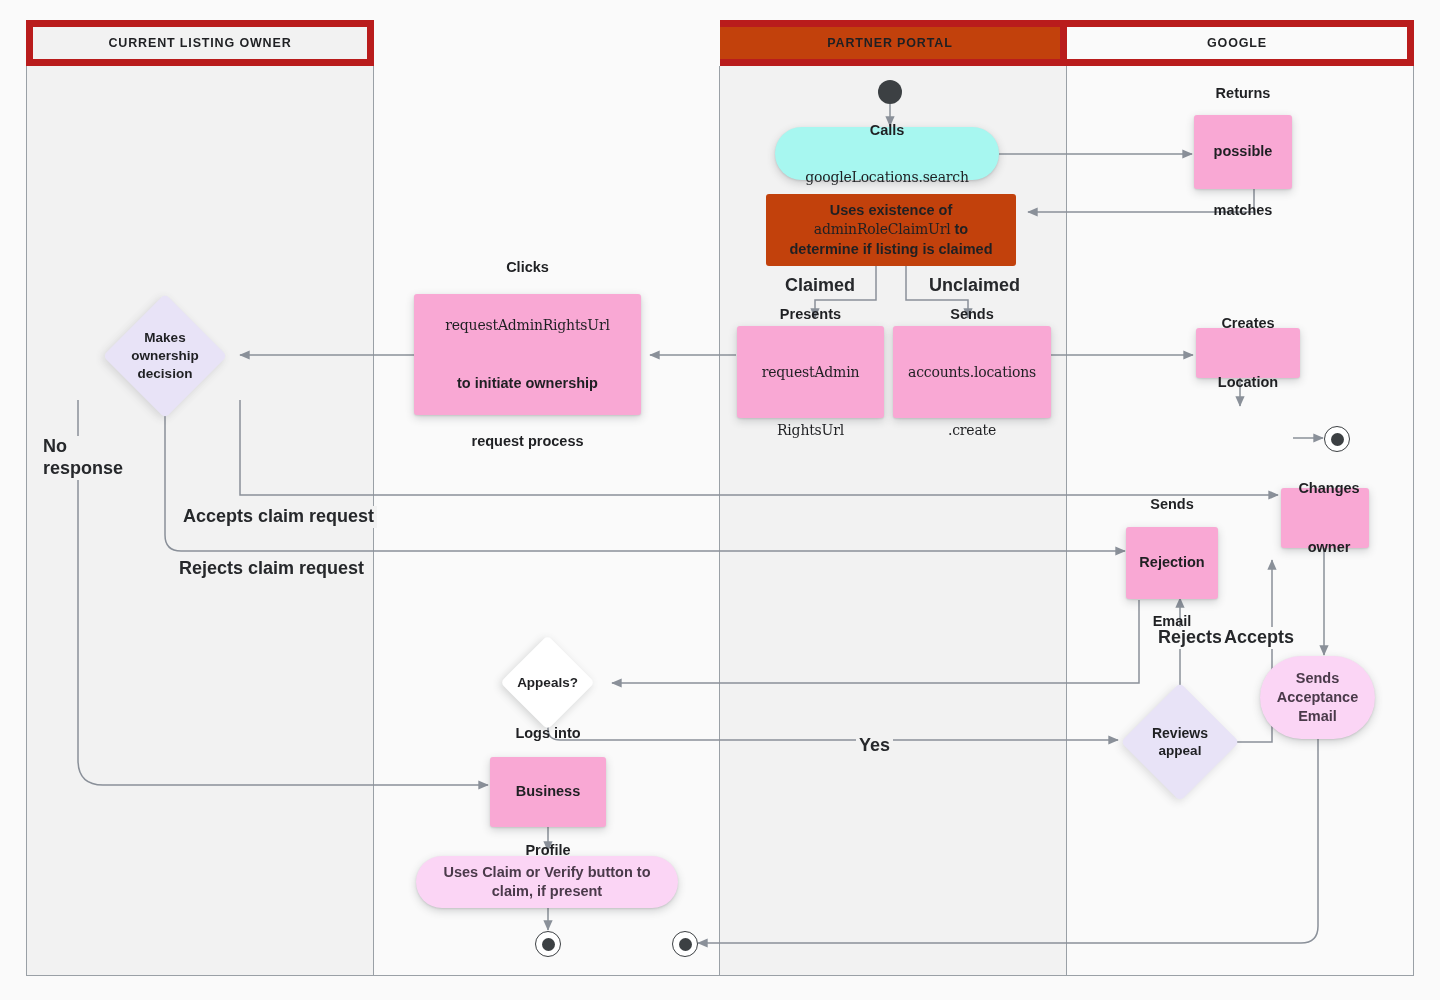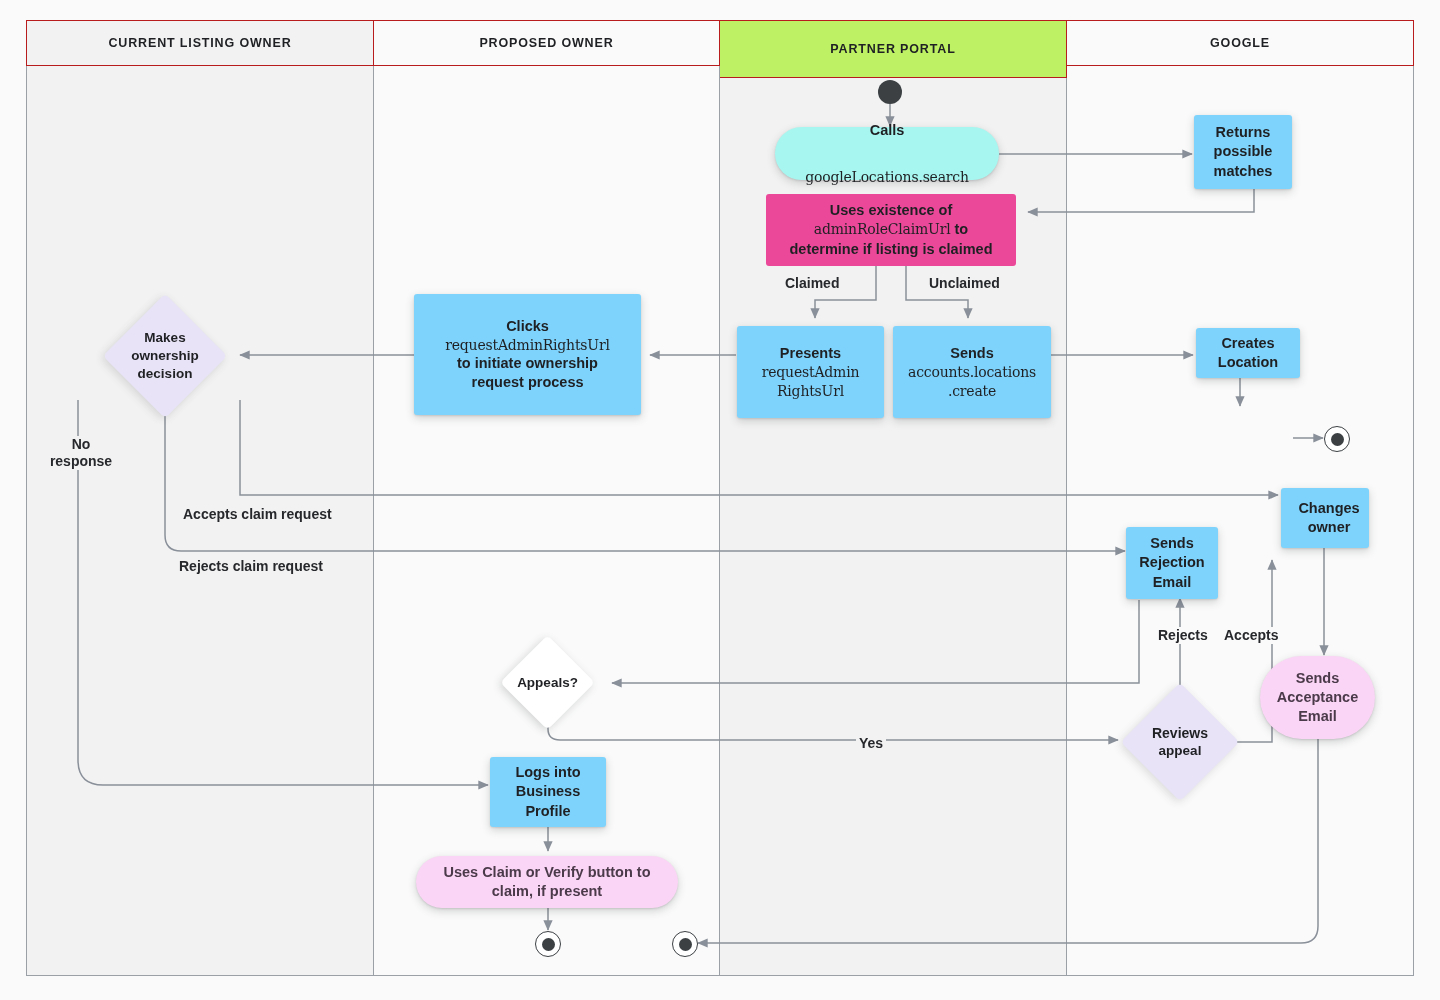--- a/index.html
+++ b/index.html
@@ -9,90 +9,88 @@
     font-family:"Liberation Sans", sans-serif;
     overflow:hidden;
     position:relative;
   }
   #stage{position:absolute;left:0;top:0;width:1440px;height:1000px;}
 
   
   .lane{position:absolute;box-sizing:border-box;}
   .lane-body{border-left:1px solid #9aa0a6;border-right:1px solid #9aa0a6;
              border-bottom:1px solid #9aa0a6;}
-  .lane-head{border:1px solid #b91c1c;display:flex;align-items:center;
+  .lane-head{border:7px solid #b91c1c;display:flex;align-items:center;
              justify-content:center;}
   .lane-head-label{
     font-size:12.5px;font-weight:700;letter-spacing:.85px;color:#1f2023;
     text-transform:uppercase;white-space:nowrap;
   }
 
   
   #edges{position:absolute;left:0;top:0;width:1440px;height:1000px;
          pointer-events:none;}
 
   
   .node{position:absolute;box-sizing:border-box;display:flex;
         align-items:center;justify-content:center;text-align:center;
         color:#1f2023;font-weight:700;font-size:14.5px;line-height:1.32;}
   .node .txt{padding:0 8px;}
   .mono{font-family:"DejaVu Serif", serif;font-weight:400;letter-spacing:-.2px;}
 
   .rect{
-    background:#7dd3fc;border-radius:3px;
+    background:#f9a8d4;border-radius:3px;
     box-shadow:0 3px 9px rgba(60,64,67,.22), 0 1px 2px rgba(60,64,67,.14);
+    gap:39px;
   }
   .pill{
     border-radius:999px;
     box-shadow:0 3px 9px rgba(60,64,67,.22), 0 1px 2px rgba(60,64,67,.14);
   }
   .pill-cyan{background:#A7F7F0;gap:28px;}
   .pill-pink{background:#FBD5F5;color:#4a3a4a;}
-  .rect-lav{background:#ec4899;border-radius:3px;}
+  .rect-lav{background:#c2410c;border-radius:3px;}
 
   .diamond{background:transparent;}
   .diamond .dshape{position:absolute;left:0;top:0;width:100%;height:100%;
                    transform:rotate(45deg);border-radius:5px;}
   .diamond .txt{position:relative;z-index:2;text-align:right;}
   .d-lav .dshape{background:#E8E3F7;box-shadow:0 3px 8px rgba(60,64,67,.16);}
   .d-white .dshape{background:#FFFFFF;box-shadow:0 3px 8px rgba(60,64,67,.20);}
 
   
   .start-node{position:absolute;width:24px;height:24px;border-radius:50%;
               background:#3c4043;}
   .end-node{position:absolute;width:24px;height:24px;border-radius:50%;
             background:#FFFFFF;border:1.6px solid #3c4043;
             display:flex;align-items:center;justify-content:center;}
   .end-node i{display:block;width:13px;height:13px;border-radius:50%;
               background:#3c4043;}
 
   
-  .elabel{position:absolute;font-size:14px;font-weight:700;color:#26282b;
+  .elabel{position:absolute;font-size:18px;font-weight:700;color:#26282b;
           background:#F2F2F2;padding:0 3px;white-space:nowrap;line-height:1.22;
-          text-align:center;}
+          text-align:left;}
   .elabel.on-light{background:#FAFAFA;}
   .elabel.wrap{white-space:normal;}
 </style>
 </head>
 <body>
 
 <div id="stage">
 
   <div class="lane lane-body" style="left:26px;top:66px;width:348px;height:910px;background:#F2F2F2;border-top:none;"></div>
   <div class="lane lane-body" style="left:374px;top:66px;width:346px;height:910px;background:#FAFAFA;border-top:none;border-left:none;"></div>
   <div class="lane lane-body" style="left:720px;top:66px;width:347px;height:910px;background:#F2F2F2;border-top:none;border-left:none;"></div>
   <div class="lane lane-body" style="left:1067px;top:66px;width:347px;height:910px;background:#FAFAFA;border-top:none;border-left:none;"></div>
 
   <div class="lane lane-head" style="left:26px;top:20px;width:348px;height:46px;background:#F2F2F2;">
     <span class="lane-head-label">CURRENT LISTING OWNER</span>
   </div>
-  <div class="lane lane-head" style="left:374px;top:20px;width:346px;height:46px;background:#FAFAFA;border-left:none;">
-    <span class="lane-head-label">PROPOSED OWNER</span>
-  </div>
-  <div class="lane lane-head" style="left:720px;top:20px;width:347px;height:58px;background:#bef264;border-left:none;">
+  <div class="lane lane-head" style="left:720px;top:20px;width:347px;height:46px;background:#c2410c;border-left:none;">
     <span class="lane-head-label">PARTNER PORTAL</span>
   </div>
   <div class="lane lane-head" style="left:1067px;top:20px;width:347px;height:46px;background:#FAFAFA;border-left:none;">
     <span class="lane-head-label">GOOGLE</span>
   </div>
 
   <svg id="edges" viewBox="0 0 1440 1000">
     <defs>
       <marker id="ah" viewBox="0 0 10 10" refX="9.2" refY="5" markerWidth="7" markerHeight="7" orient="auto-start-reverse">
         <path d="M0,0.6 L10,5 L0,9.4 z" fill="#8A9099"></path>

